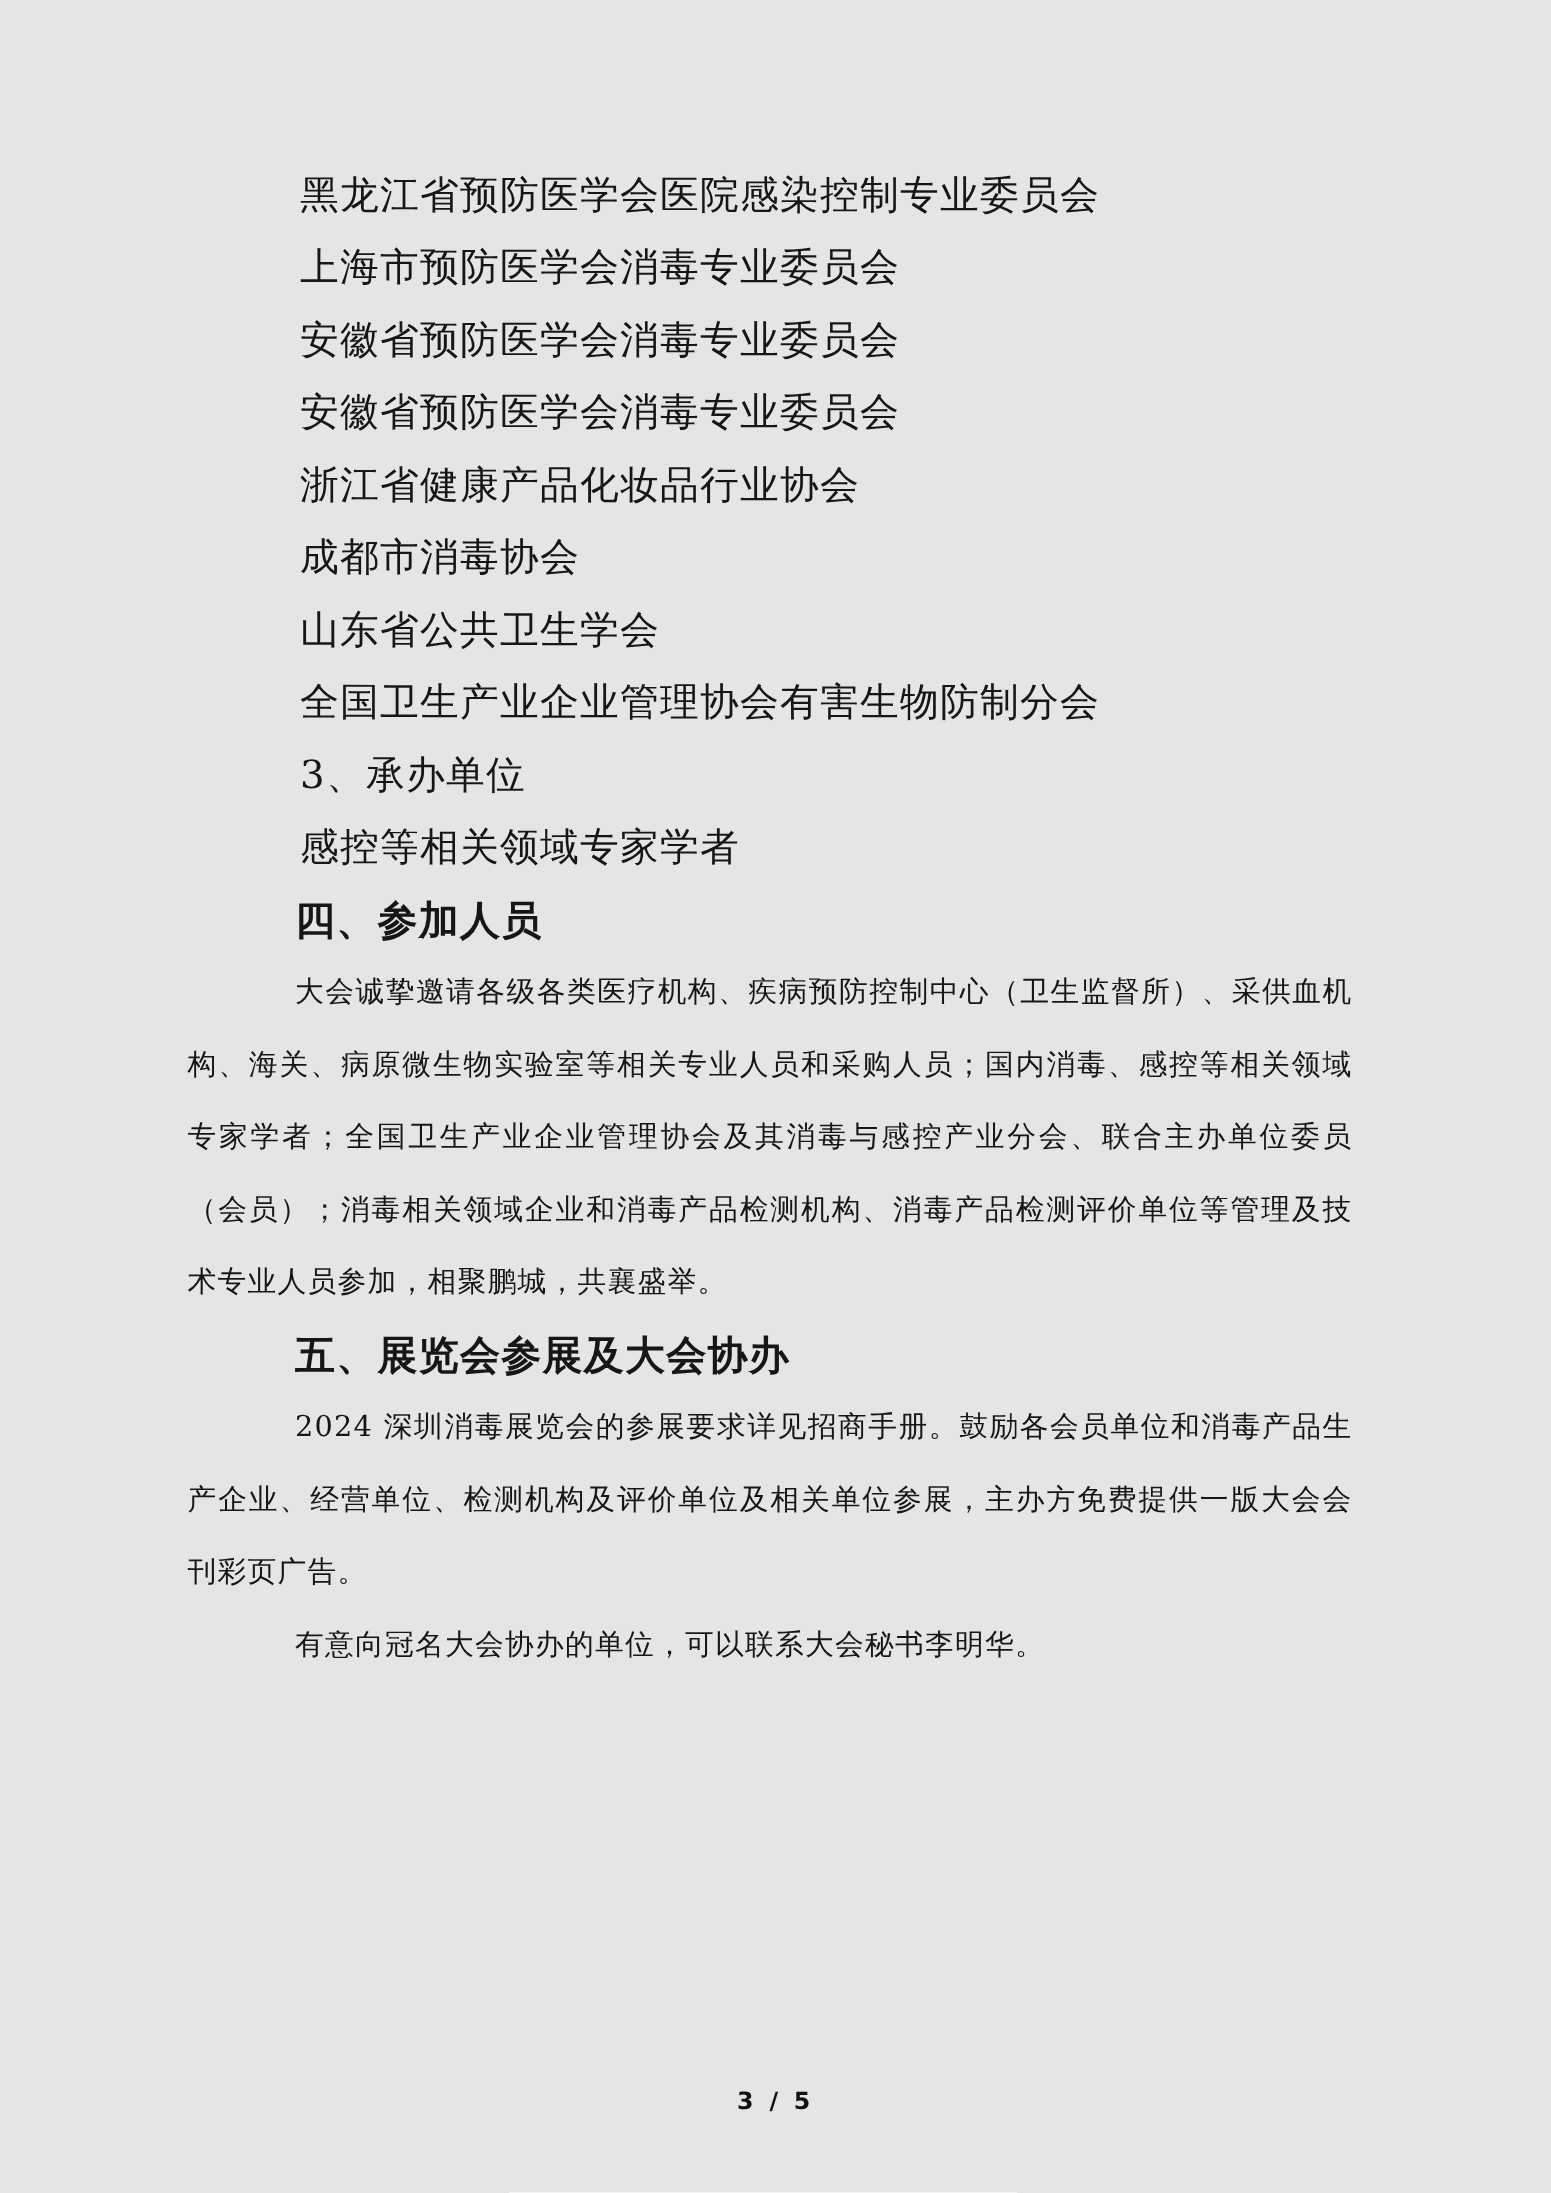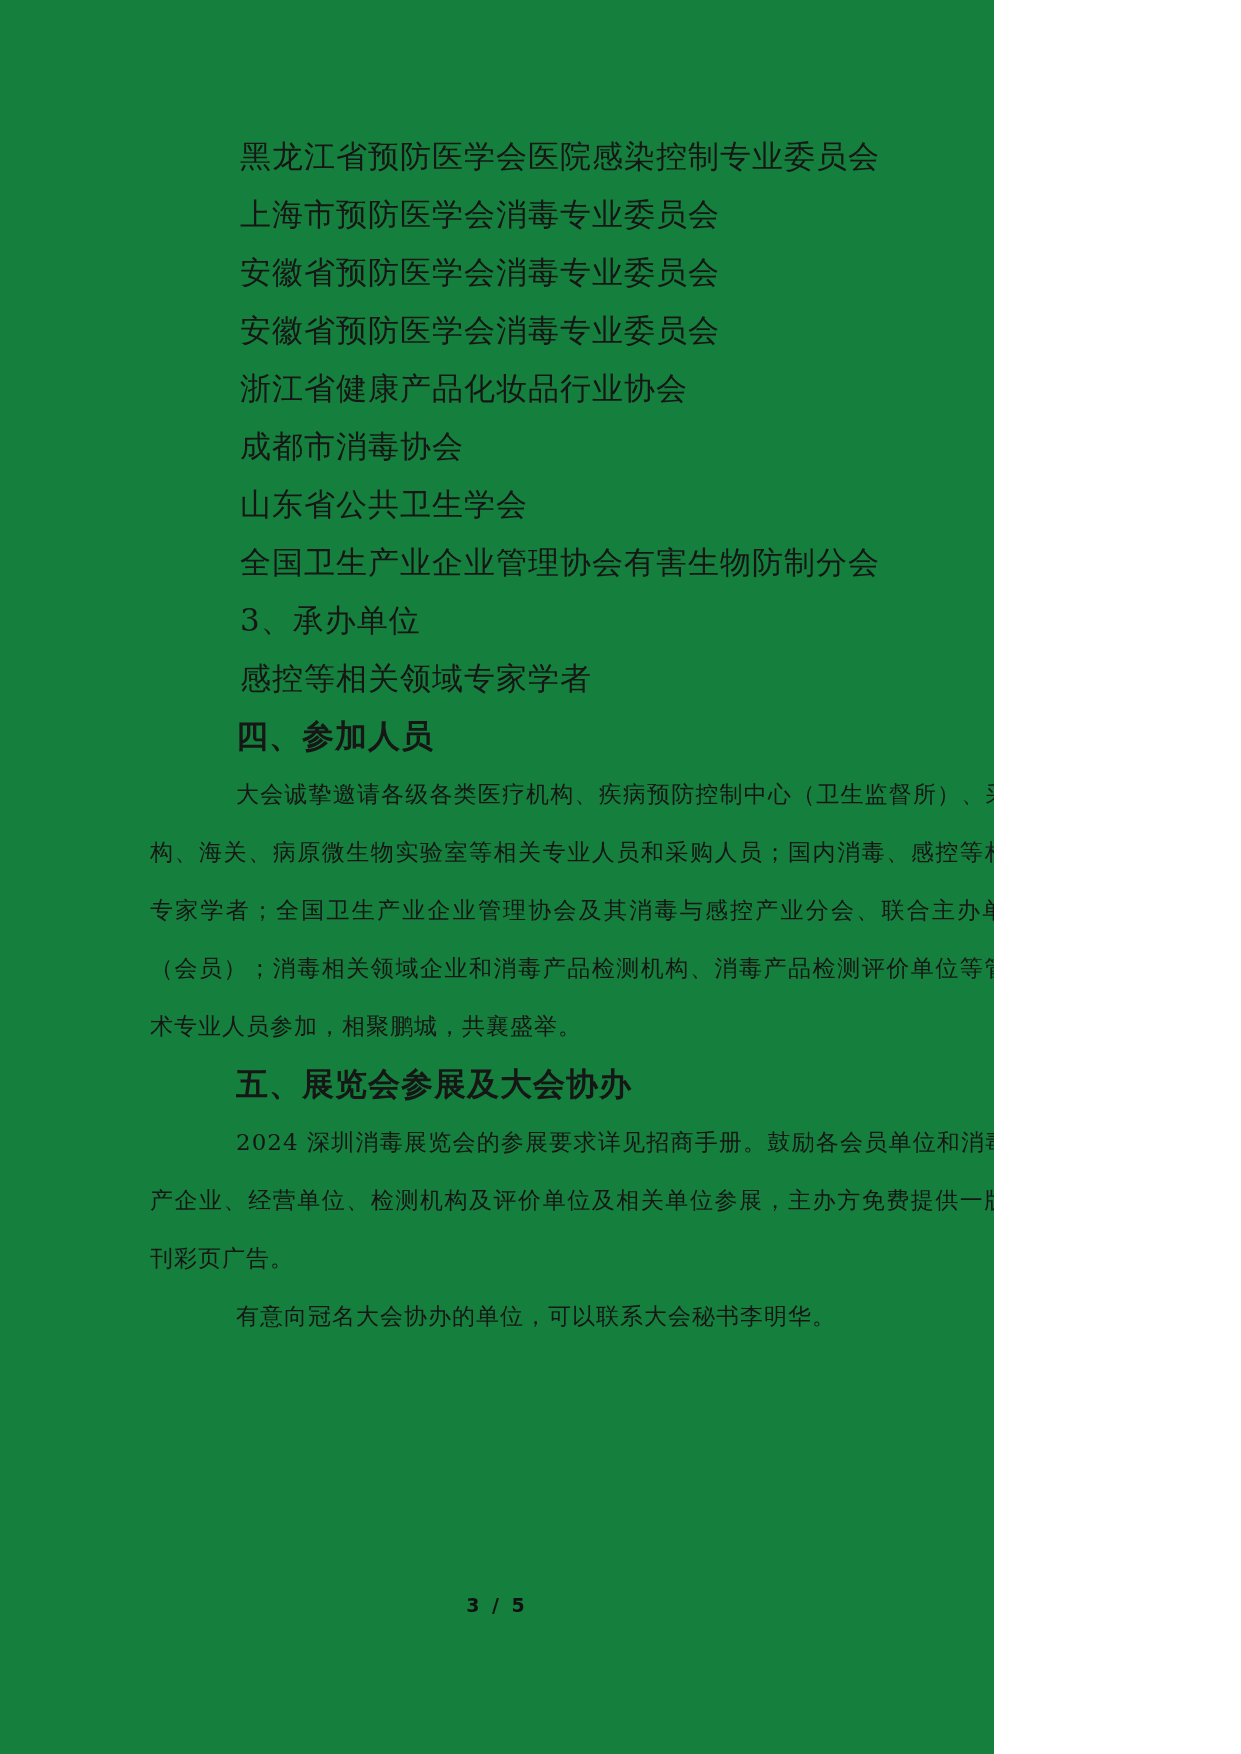--- a/index.html
+++ b/index.html
@@ -2,23 +2,23 @@
 <html lang="zh"><head>
 <meta charset="utf-8">
 <style>
   html, body {
     margin: 0;
     padding: 0;
     background: #ffffff;
   }
   .page {
     position: relative;
-    width: 994px;
+    width: 1241px;
     height: 1754px;
-    background: #15803d;
+    background: #e5e5e5;
     color: #161616;
     font-family: "DejaVu Serif", serif;
     overflow: hidden;
   }
   .content {
     position: absolute;
     left: 150px;
     top: 127px;
     width: 932px;
   }
@@ -42,21 +42,21 @@
   .body-para {
     margin: 0;
     font-size: 23px;
     line-height: 58px;
     letter-spacing: 1px;
     text-indent: 86px;
     text-align: justify;
   }
   .page-footer {
     position: absolute;
-    top: 1594px;
+    top: 1670px;
     left: 0;
     width: 100%;
     text-align: center;
     font-family: "DejaVu Sans", sans-serif;
     font-weight: 700;
     font-size: 19px;
     letter-spacing: 3px;
     color: #111111;
   }
 </style>

